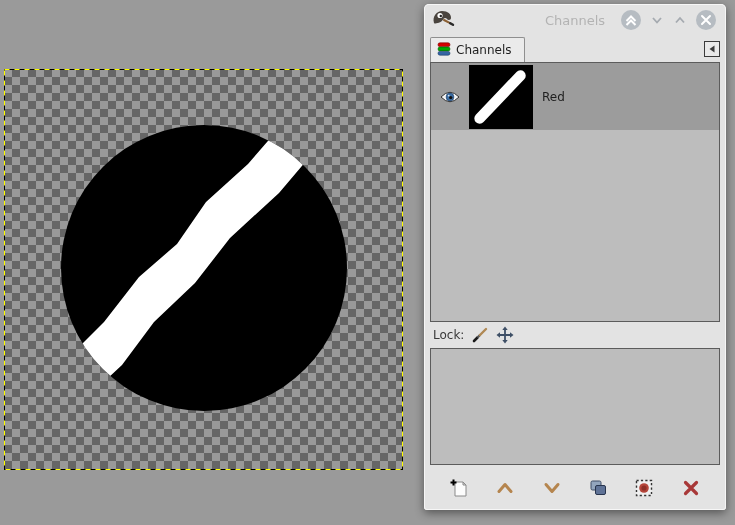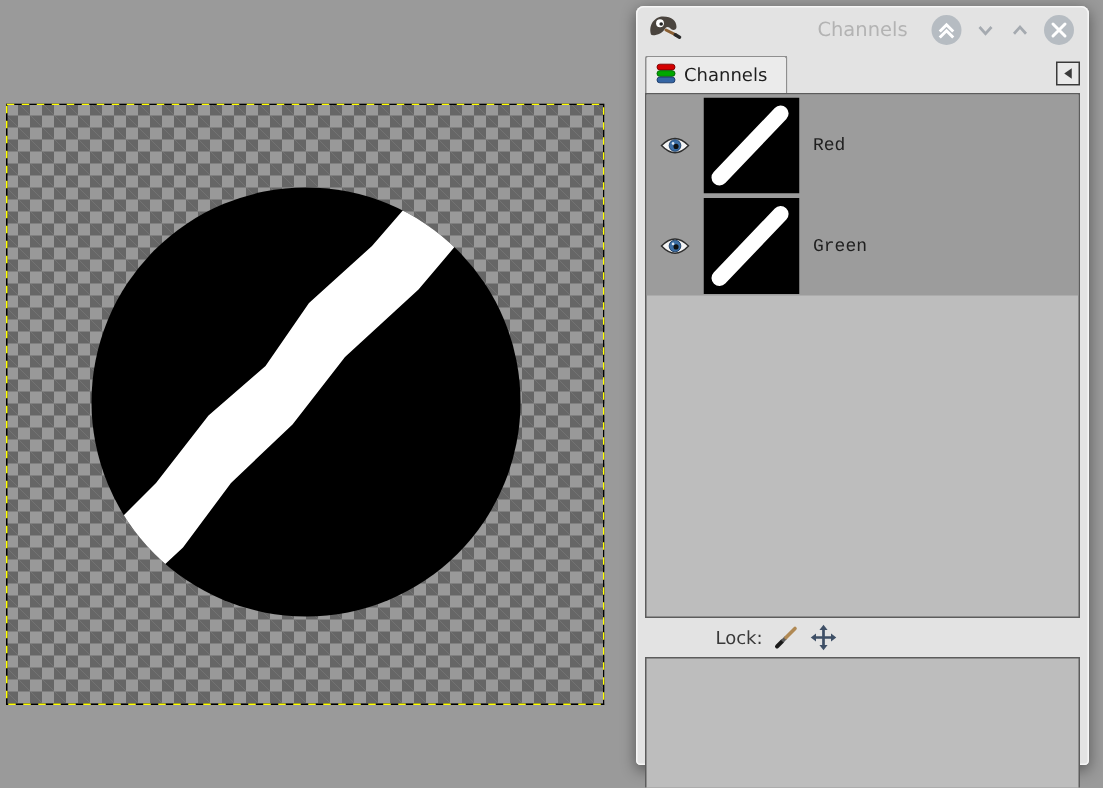--- a/index.html
+++ b/index.html
@@ -46,32 +46,32 @@
     border:1px solid #8f8f8f; border-bottom:none; border-radius:2px 2px 0 0;
     font-size:12px; color:#1e1e1e;
   }
   .tab-menu-btn {
     margin-left:auto; margin-bottom:5px; width:16px; height:16px;
     border:1px solid #3a3a3a; background:#e9e9e9;
     display:flex; align-items:center; justify-content:center; padding:0;
   }
 
   .list {
-    margin:0 6px; height:350px; flex:none;
-    border:1px solid #5c5c5c; background:#bdbdbd; overflow:hidden;font-family:Liberation Mono, monospace;
+    margin:0 6px; height:260px; flex:none;
+    border:1px solid #5c5c5c; background:#bdbdbd; overflow:hidden;
   }
   .row { height:67px; display:flex; align-items:center; background:#9c9c9c; }
   .row.selected { background:#c1c1c1; }
   .eye-btn { width:38px; display:flex; justify-content:center; border:none; background:transparent; padding:0; flex:none; }
   .thumb { width:64px; height:64px; flex:none; display:block; }
   .row-label { margin-left:9px; font-size:12px; color:#1f1f1f; }
   .thumb-stripe .t-circle { display:none; }
   .thumb-circle .t-stripe { display:none; }
 
-  .lock-row { height:26px; display:flex; align-items:center; padding:8px 9px; gap:7px; flex:none; font-size:12px; color:#3a3a3a;margin-left:44px; }
+  .lock-row { height:26px; display:flex; align-items:center; padding:8px 9px; gap:7px; flex:none; font-size:12px; color:#3a3a3a; }
   .lock-btn { border:none; background:transparent; padding:0; display:flex; align-items:center; }
 
   .drop-area { margin:0 6px; height:117px; flex:none; border:1px solid #5c5c5c; background:#bdbdbd; }
 
   .toolbar { flex:1; display:flex; align-items:center; justify-content:space-around; padding:0 12px; }
   .tool-btn { width:24px; height:24px; border:none; background:transparent; padding:0; display:flex; align-items:center; justify-content:center; }
 </style>
 </head>
 <body>
 
@@ -157,36 +157,20 @@
         <circle cx="8.7" cy="5.6" r="0.9" fill="#d7e4f2"></circle>
       </svg>
     </button>
     <svg class="thumb thumb-stripe" viewBox="0 0 66 66">
       <rect x="0" y="0" width="66" height="66" fill="#000000"></rect>
       <line class="t-stripe" x1="11" y1="55" x2="53" y2="11" stroke="#ffffff" stroke-width="11" stroke-linecap="round"></line>
       <circle class="t-circle" cx="33" cy="33" r="24.5" fill="#ffffff"></circle>
     </svg>
     <span class="row-label">Red</span>
   </div>
-      <div class="row">
-    <button class="eye-btn">
-      <svg width="20" height="14" viewBox="0 0 20 14">
-        <path d="M1,7 Q10,-2.5 19,7 Q10,16.5 1,7 Z" fill="#f4f4f4" stroke="#2e2e2e" stroke-width="1"></path>
-        <circle cx="10" cy="7" r="3.9" fill="#3c6ea5" stroke="#1d3d63" stroke-width="0.6"></circle>
-        <circle cx="10.7" cy="7.6" r="1.7" fill="#101010"></circle>
-        <circle cx="8.7" cy="5.6" r="0.9" fill="#d7e4f2"></circle>
-      </svg>
-    </button>
-    <svg class="thumb thumb-stripe" viewBox="0 0 66 66">
-      <rect x="0" y="0" width="66" height="66" fill="#000000"></rect>
-      <line class="t-stripe" x1="11" y1="55" x2="53" y2="11" stroke="#ffffff" stroke-width="11" stroke-linecap="round"></line>
-      <circle class="t-circle" cx="33" cy="33" r="24.5" fill="#ffffff"></circle>
-    </svg>
-    <span class="row-label">Green</span>
-  </div>
     </div>
 
   <div class="lock-row">
     <span>Lock:</span>
     <button class="lock-btn">
       <svg width="18" height="18" viewBox="0 0 18 18">
         <path d="M3,15 L6.5,11.5" stroke="#1a1a1a" stroke-width="2.6" stroke-linecap="round"></path>
         <path d="M6.5,11.5 L9,9" stroke="#5a5a5a" stroke-width="2.4"></path>
         <path d="M9,9 L15,3" stroke="#b08954" stroke-width="2.4" stroke-linecap="round"></path>
       </svg>

